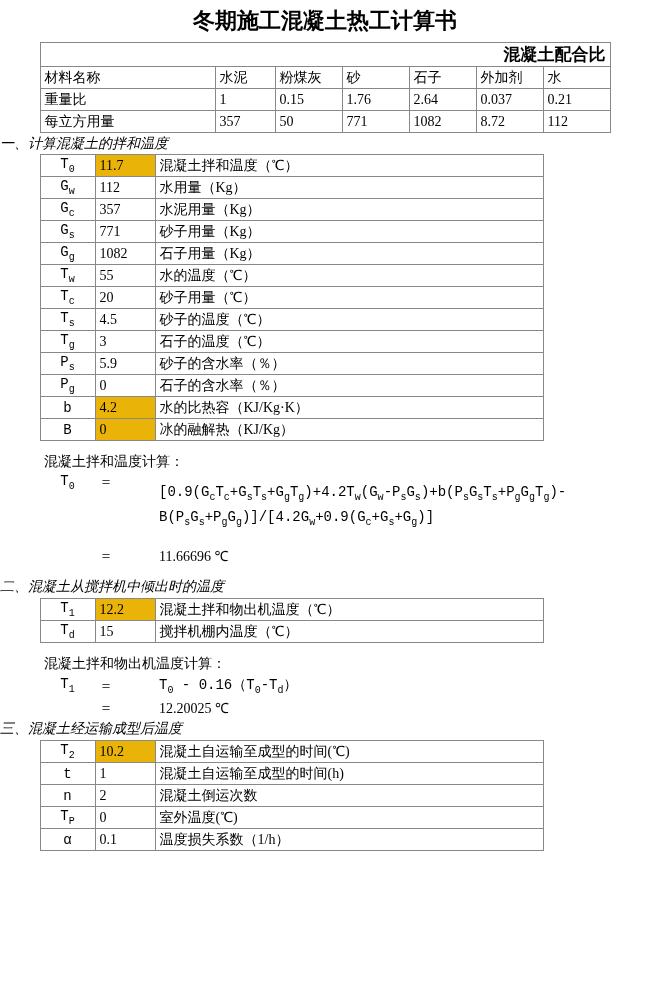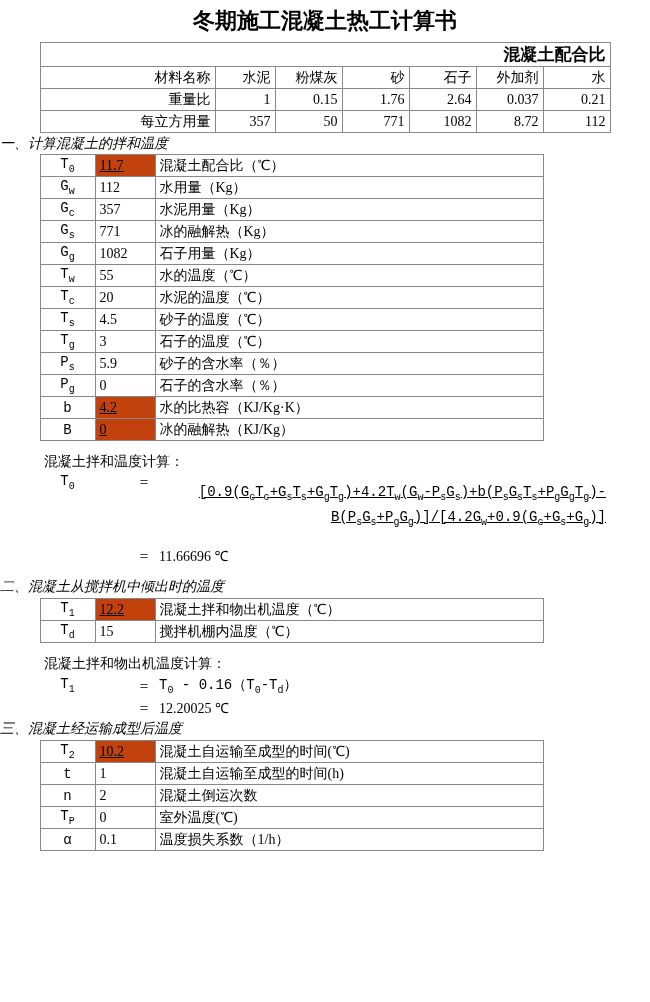--- a/index.html
+++ b/index.html
@@ -30,31 +30,30 @@
     font-size: 22px;
     font-weight: bold;
     text-align: center;
     padding: 6px 0;
   }
   .subtitle {
     font-size: 17px;
     font-weight: bold;
     text-align: right;
   }
-  .center { text-align: right; }
-  .hl { background: #c2410c; text-decoration: underline; }
+  .center { text-align: left; }
+  .hl { background: #eab308; }
   .sym { font-family: Liberation Mono, monospace; white-space: nowrap; text-align: center;}
   sub { font-size: 10px; }
   .formula {
     font-family: "Courier New", monospace;
-    text-align: right;
+    text-align: left;
     line-height: 1.6;
     padding: 4px;
     white-space: normal;
-    text-decoration: underline;
   }
   .sec { padding-left: 0; font-style: italic; }
 </style>
 </head>
 <body>
 
 <table>
 <colgroup>
   <col style="width:20px">
       <col style="width:20px">
@@ -117,63 +116,63 @@
 
 <tr>
         <td class="noborder sec" colspan="12">一、计算混凝土的拌和温度</td>
       </tr>
 </tbody>
     <tbody id="sec1-rows">
       <tr>
         <td class="noborder" colspan="2"></td>
         <td class="sym">T<sub>0</sub></td>
         <td class="hl ">11.7</td>
-        <td colspan="6">混凝土配合比（℃）</td>
+        <td colspan="6">混凝土拌和温度（℃）</td>
         <td class="noborder" colspan="2"></td>
       </tr>
       <tr>
         <td class="noborder" colspan="2"></td>
         <td class="sym">G<sub>w</sub></td>
         <td class="">112</td>
         <td colspan="6">水用量（Kg）</td>
         <td class="noborder" colspan="2"></td>
       </tr>
       <tr>
         <td class="noborder" colspan="2"></td>
         <td class="sym">G<sub>c</sub></td>
         <td class="">357</td>
         <td colspan="6">水泥用量（Kg）</td>
         <td class="noborder" colspan="2"></td>
       </tr>
       <tr>
         <td class="noborder" colspan="2"></td>
         <td class="sym">G<sub>s</sub></td>
         <td class="">771</td>
-        <td colspan="6">冰的融解热（Kg）</td>
+        <td colspan="6">砂子用量（Kg）</td>
         <td class="noborder" colspan="2"></td>
       </tr>
       <tr>
         <td class="noborder" colspan="2"></td>
         <td class="sym">G<sub>g</sub></td>
         <td class="">1082</td>
         <td colspan="6">石子用量（Kg）</td>
         <td class="noborder" colspan="2"></td>
       </tr>
       <tr>
         <td class="noborder" colspan="2"></td>
         <td class="sym">T<sub>w</sub></td>
         <td class="">55</td>
         <td colspan="6">水的温度（℃）</td>
         <td class="noborder" colspan="2"></td>
       </tr>
       <tr>
         <td class="noborder" colspan="2"></td>
         <td class="sym">T<sub>c</sub></td>
         <td class="">20</td>
-        <td colspan="6">水泥的温度（℃）</td>
+        <td colspan="6">砂子用量（℃）</td>
         <td class="noborder" colspan="2"></td>
       </tr>
       <tr>
         <td class="noborder" colspan="2"></td>
         <td class="sym">T<sub>s</sub></td>
         <td class="">4.5</td>
         <td colspan="6">砂子的温度（℃）</td>
         <td class="noborder" colspan="2"></td>
       </tr>
       <tr>

